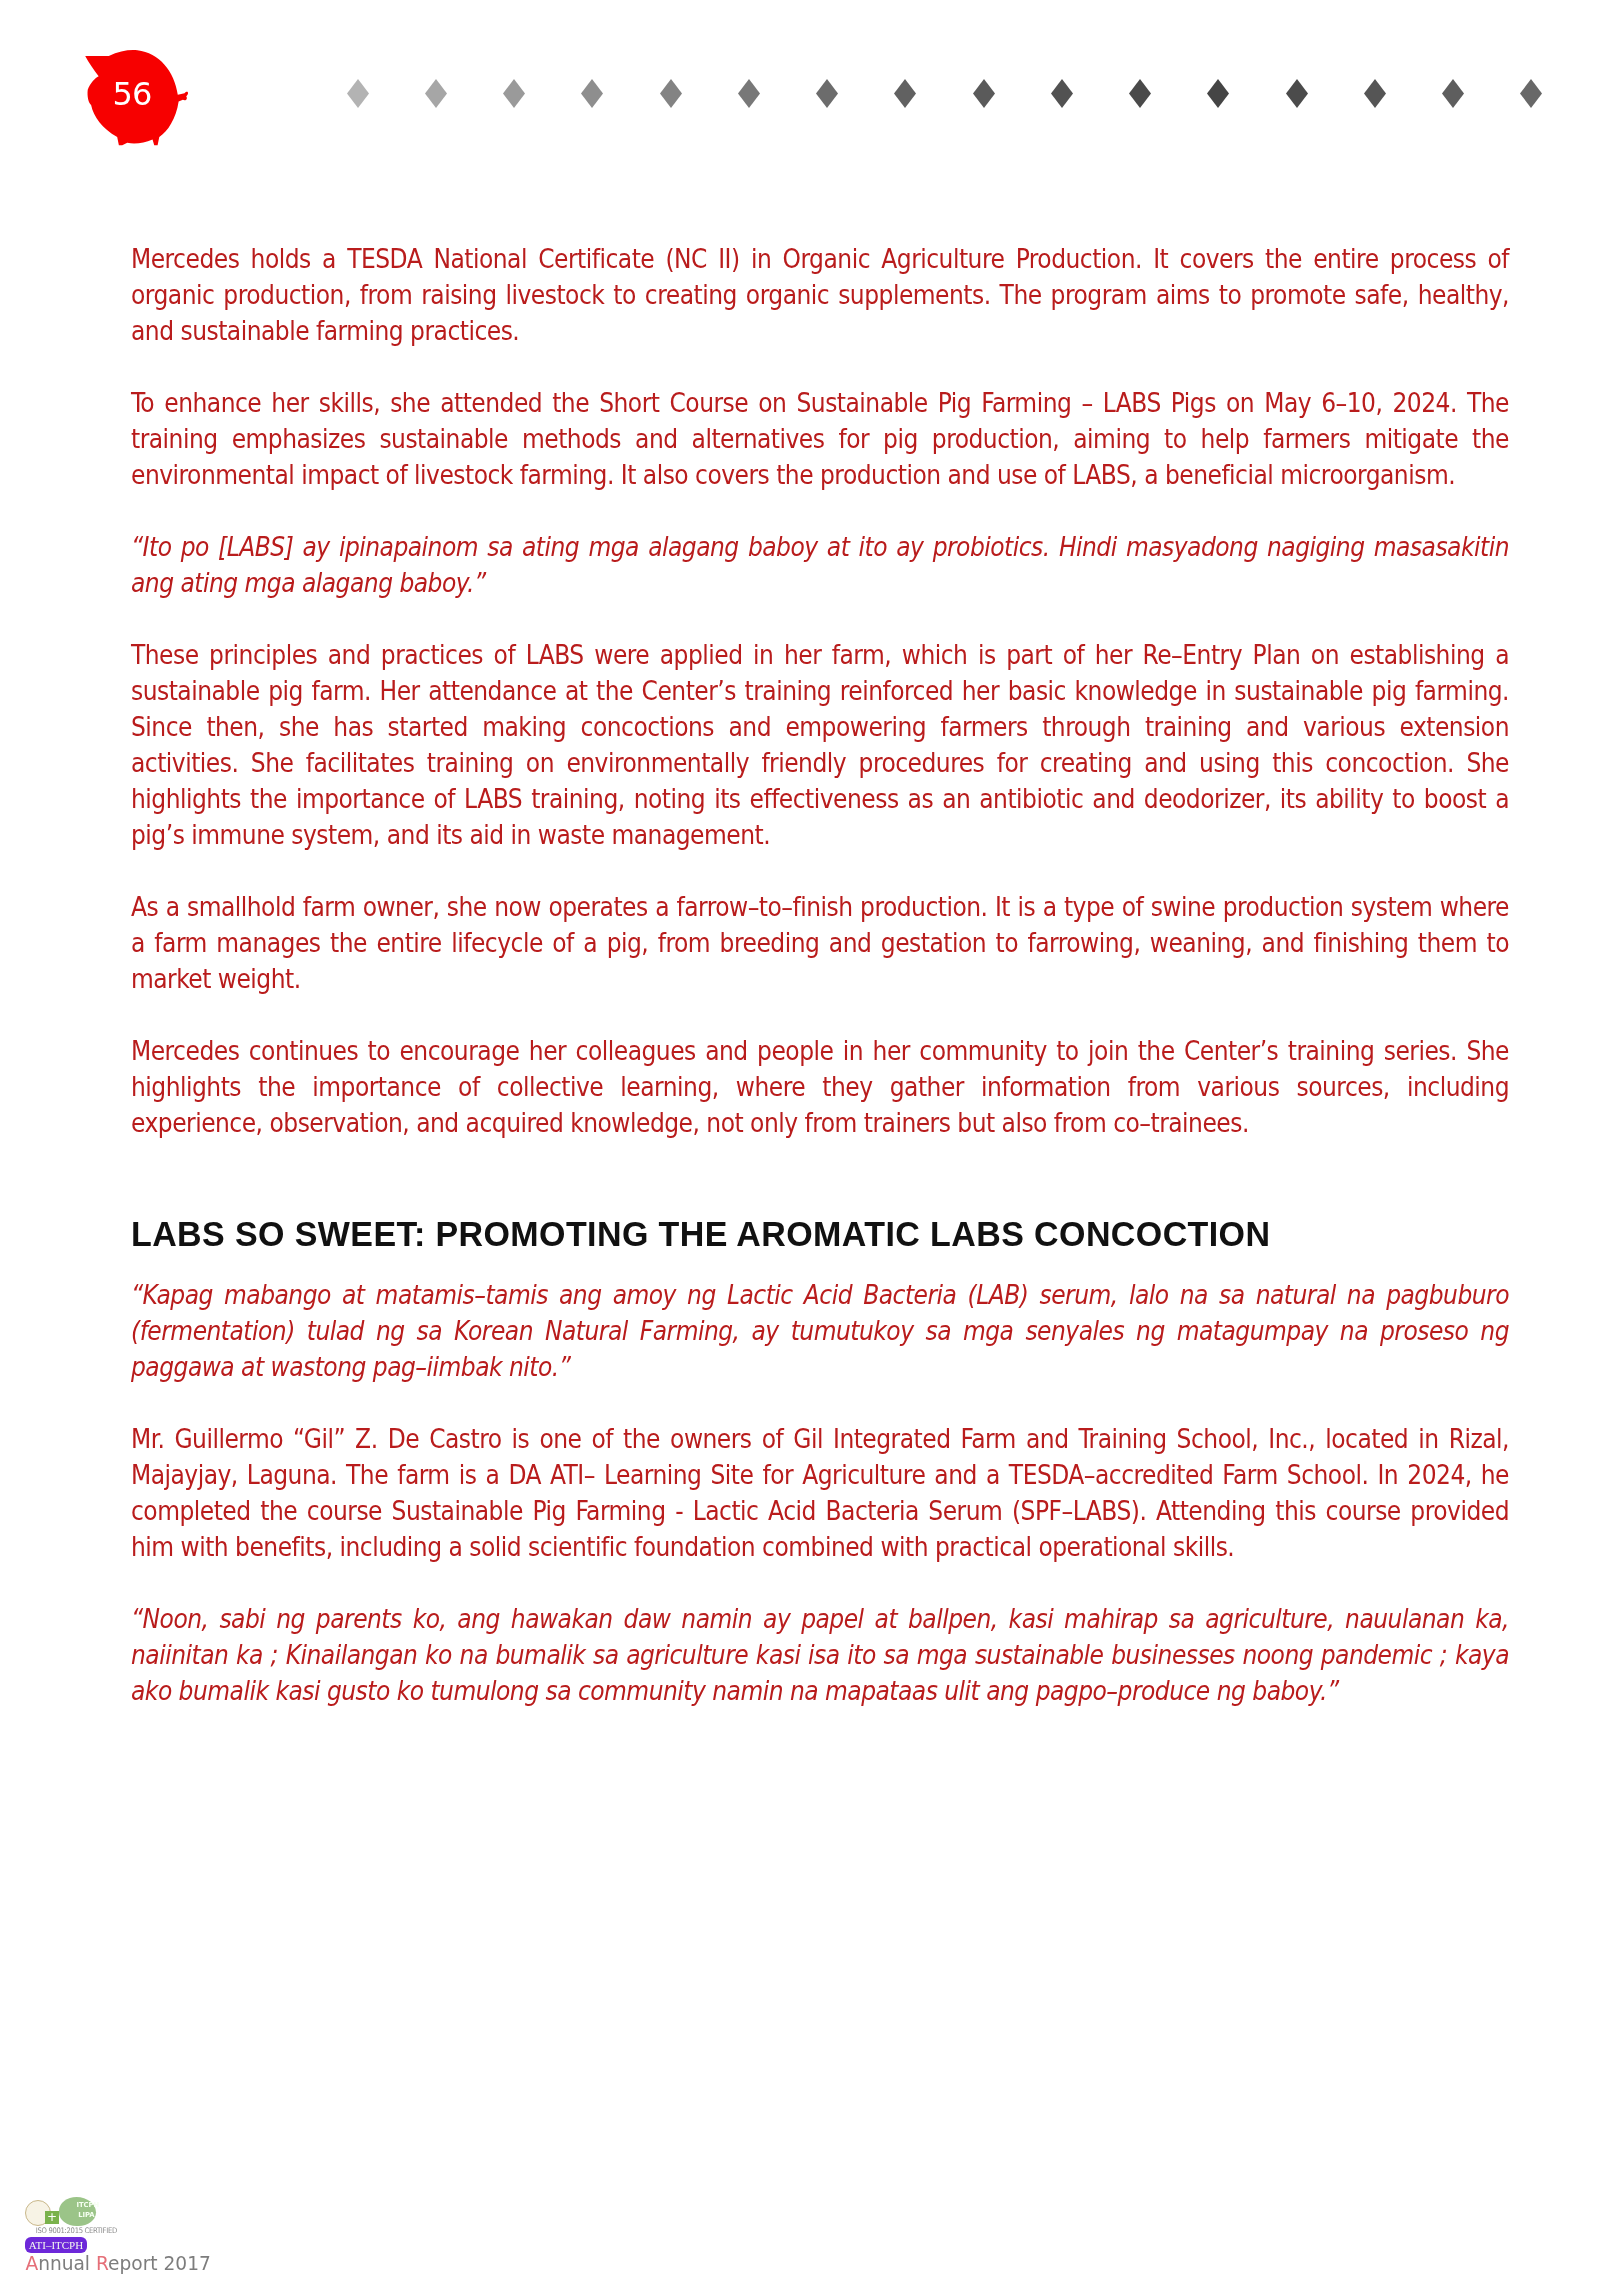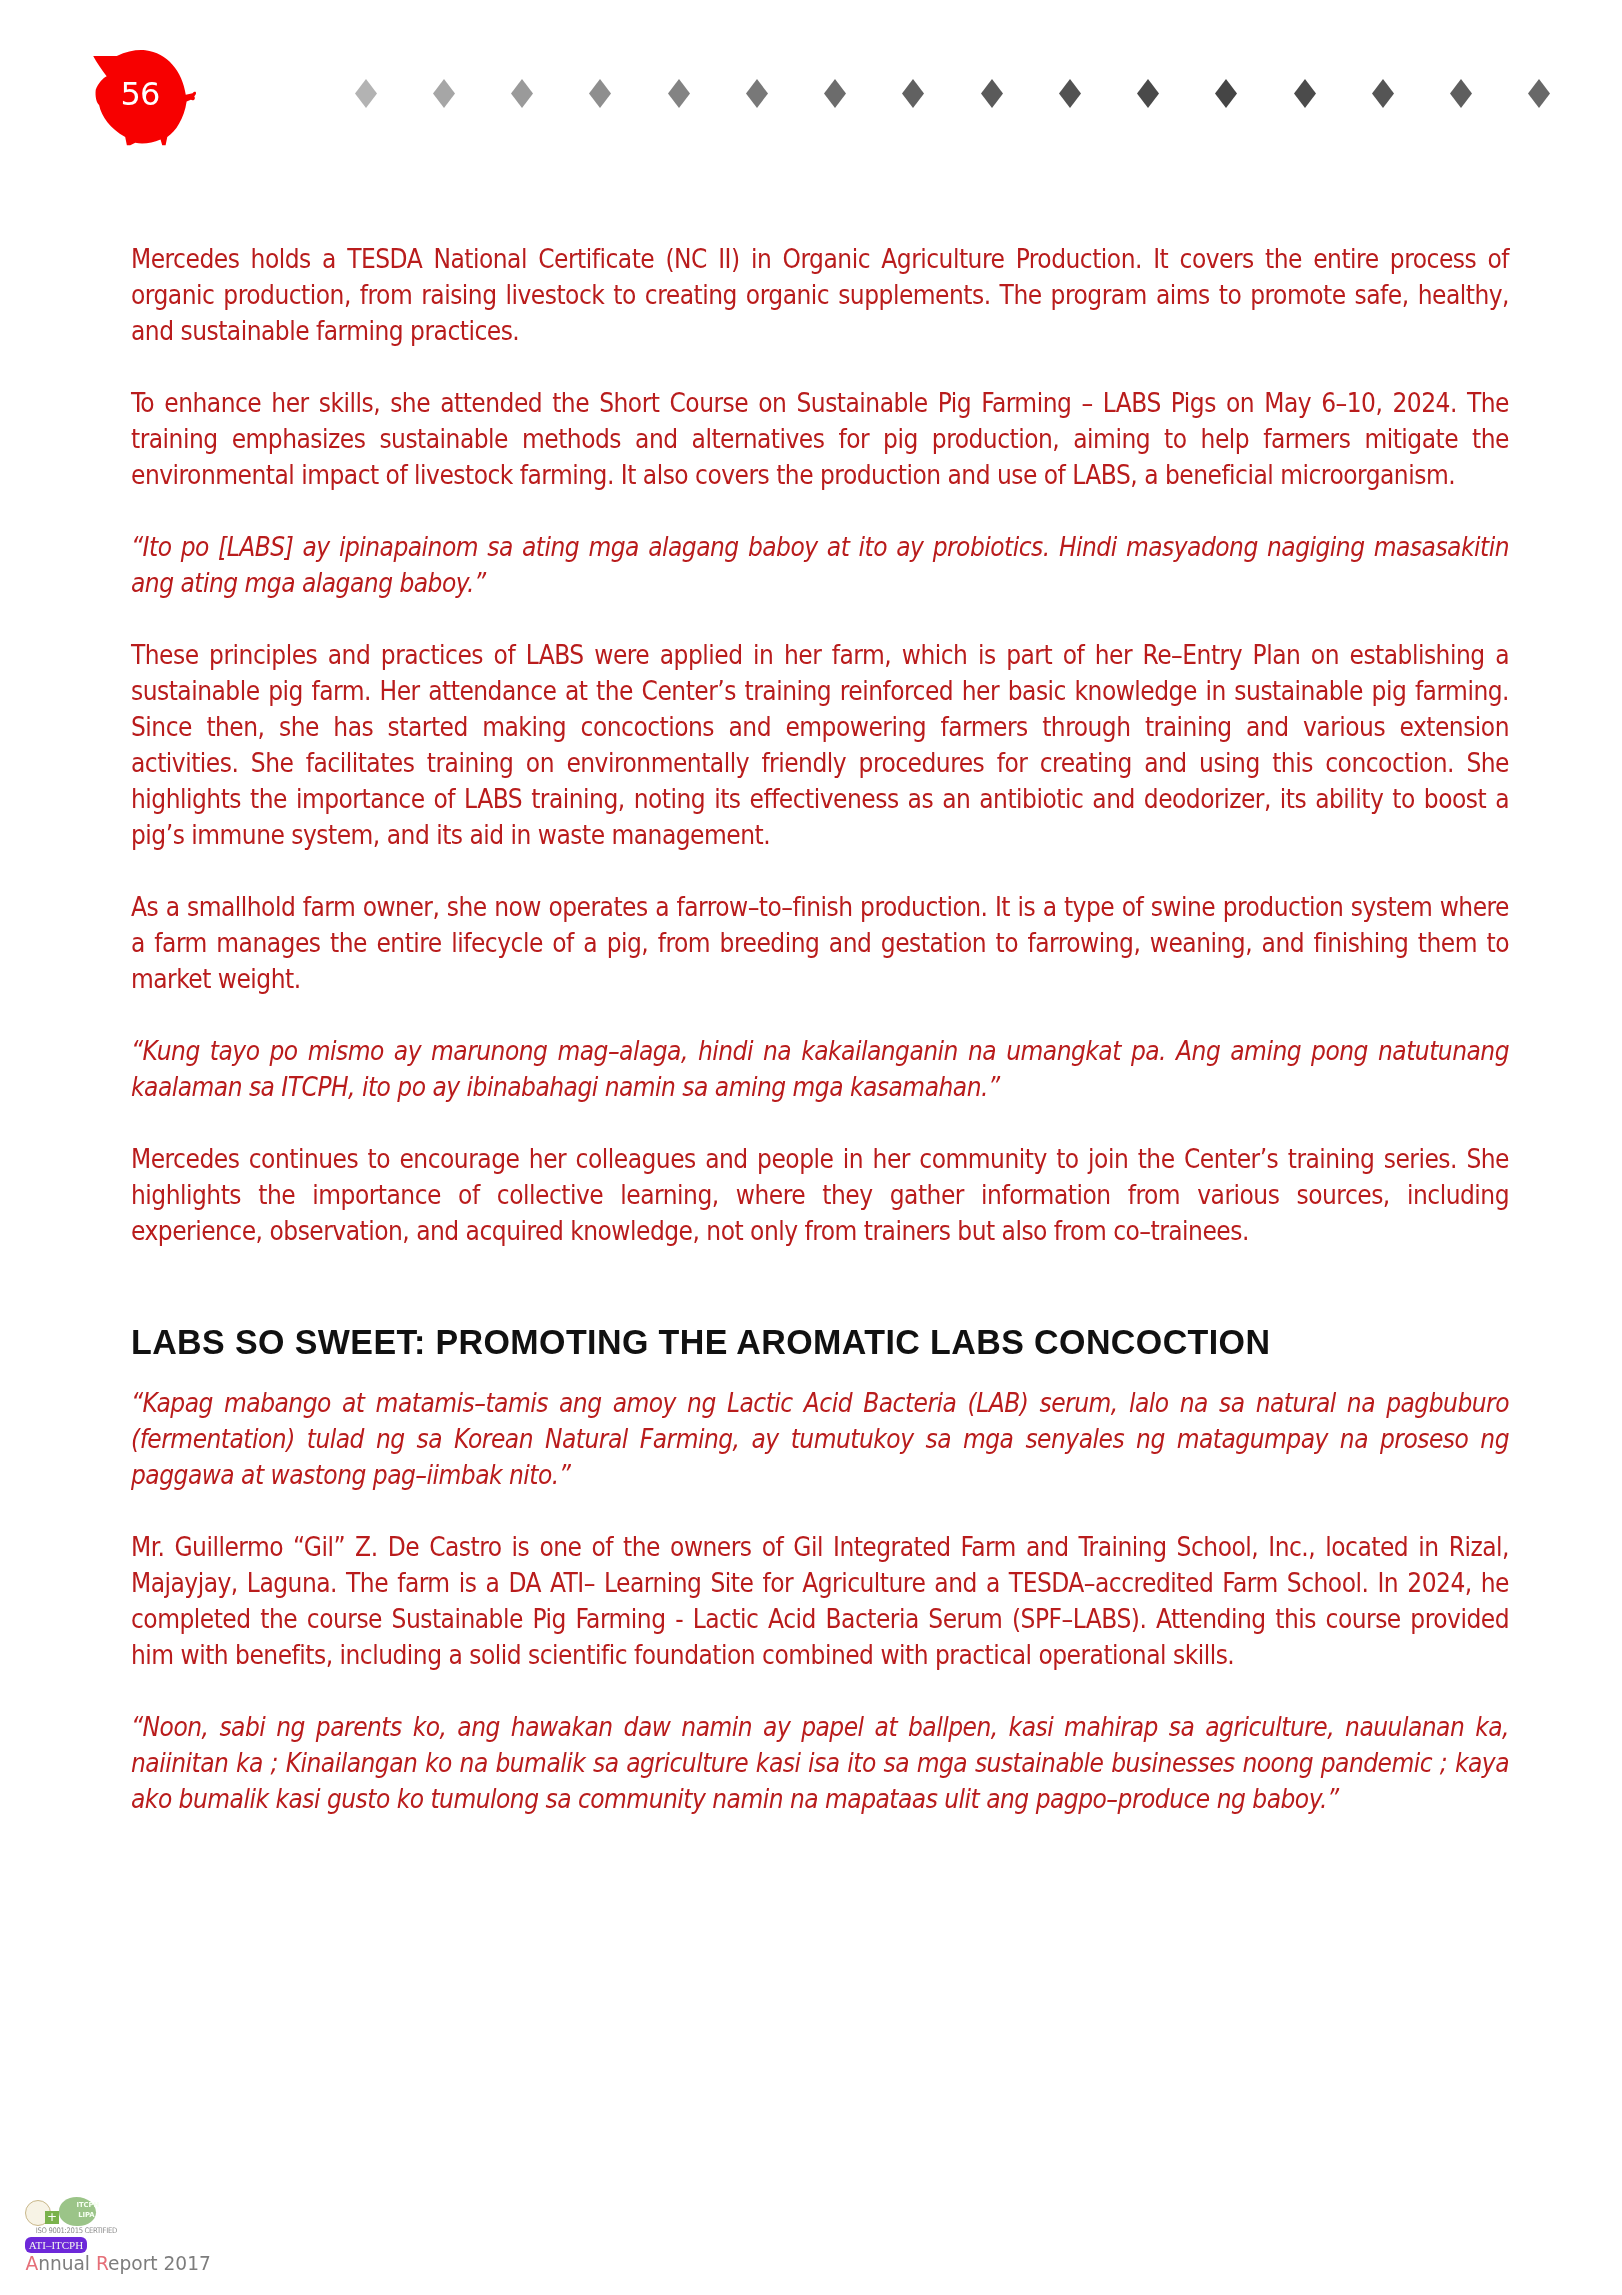--- a/index.html
+++ b/index.html
@@ -1,20 +1,20 @@
 <!DOCTYPE html>
 <html style="font-size:13.5px"><head>
   <meta charset="utf-8">
   <style>
     html, body { margin: 0; padding: 0; background: #ffffff; }
     body {
       width: 1623px; height: 2295px; position: relative; overflow: hidden;
       font-family: "DejaVu Sans", sans-serif; color: #111111;
     }
-    .page-header { position: absolute; left: 8px; top: 0; width: 1614px; height: 169px; }
+    .page-header { position: absolute; left: 0; top: 0; width: 1614px; height: 169px; }
     .page-badge { position: absolute; left: 68px; top: 46px; width: 127px; height: 101px; }
     .page-badge svg { position: absolute; left: 0; top: 0; width: 127px; height: 101px; }
     .page-number {
       position: absolute; left: 25px; top: 29px; width: 78px; text-align: center;
       font-family: "DejaVu Sans", sans-serif; font-size: 32px; color: #ffffff; letter-spacing: -0.8px;
     }
     .diamond-row { position: absolute; left: 0; top: 79px; width: 1623px; height: 34px; }
     .diamond { position: absolute; width: 22px; height: 29px; top: 0; }
     .diamond svg { width: 22px; height: 29px; display: block; }
 
@@ -134,21 +134,20 @@
       </div>
     </div>
 </header>
 
 <main class="content" id="content">
     <p class="para">Mercedes holds a TESDA National Certificate (NC II) in Organic Agriculture Production. It covers the entire process of organic production, from raising livestock to creating organic supplements. The program aims to promote safe, healthy, and sustainable farming practices.</p>
     <p class="para">To enhance her skills, she attended the Short Course on Sustainable Pig Farming – LABS Pigs on May 6–10, 2024. The training emphasizes sustainable methods and alternatives for pig production, aiming to help farmers mitigate the environmental impact of livestock farming. It also covers the production and use of LABS, a beneficial microorganism.</p>
     <p class="para quote">“Ito po [LABS] ay ipinapainom sa ating mga alagang baboy at ito ay probiotics. Hindi masyadong nagiging masasakitin ang ating mga alagang baboy.”</p>
     <p class="para">These principles and practices of LABS were applied in her farm, which is part of her Re–Entry Plan on establishing a sustainable pig farm. Her attendance at the Center’s training reinforced her basic knowledge in sustainable pig farming. Since then, she has started making concoctions and empowering farmers through training and various extension activities. She facilitates training on environmentally friendly procedures for creating and using this concoction. She highlights the importance of LABS training, noting its effectiveness as an antibiotic and deodorizer, its ability to boost a pig’s immune system, and its aid in waste management.</p>
     <p class="para">As a smallhold farm owner, she now operates a farrow–to–finish production. It is a type of swine production system where a farm manages the entire lifecycle of a pig, from breeding and gestation to farrowing, weaning, and finishing them to market weight.</p>
-    <p class="para quote">“Kung tayo po mismo ay marunong mag–alaga, hindi na kakailanganin na umangkat pa. Ang aming pong natutunang kaalaman sa ITCPH, ito po ay ibinabahagi namin sa aming mga kasamahan.”</p>
     <p class="para">Mercedes continues to encourage her colleagues and people in her community to join the Center’s training series. She highlights the importance of collective learning, where they gather information from various sources, including experience, observation, and acquired knowledge, not only from trainers but also from co–trainees.</p>
     <h2 class="section-title">LABS SO SWEET: PROMOTING THE AROMATIC LABS CONCOCTION</h2>
     <p class="para quote">“Kapag mabango at matamis–tamis ang amoy ng Lactic Acid Bacteria (LAB) serum, lalo na sa natural na pagbuburo (fermentation) tulad ng sa Korean Natural Farming, ay tumutukoy sa mga senyales ng matagumpay na proseso ng paggawa at wastong pag–iimbak nito.”</p>
     <p class="para">Mr. Guillermo “Gil” Z. De Castro is one of the owners of Gil Integrated Farm and Training School, Inc., located in Rizal, Majayjay, Laguna. The farm is a DA ATI– Learning Site for Agriculture and a TESDA–accredited Farm School. In 2024, he completed the course Sustainable Pig Farming - Lactic Acid Bacteria Serum (SPF–LABS). Attending this course provided him with benefits, including a solid scientific foundation combined with practical operational skills.</p>
     <p class="para quote">“Noon, sabi ng parents ko, ang hawakan daw namin ay papel at ballpen, kasi mahirap sa agriculture, nauulanan ka, naiinitan ka ;  Kinailangan ko na bumalik sa agriculture kasi isa ito sa mga sustainable businesses noong pandemic ;  kaya ako bumalik kasi gusto ko tumulong sa community namin na mapataas ulit ang pagpo–produce ng baboy.”</p>
   </main>
 
 <footer class="footer">
   <div class="footer-logos">
     <div class="logo-ati"></div>

